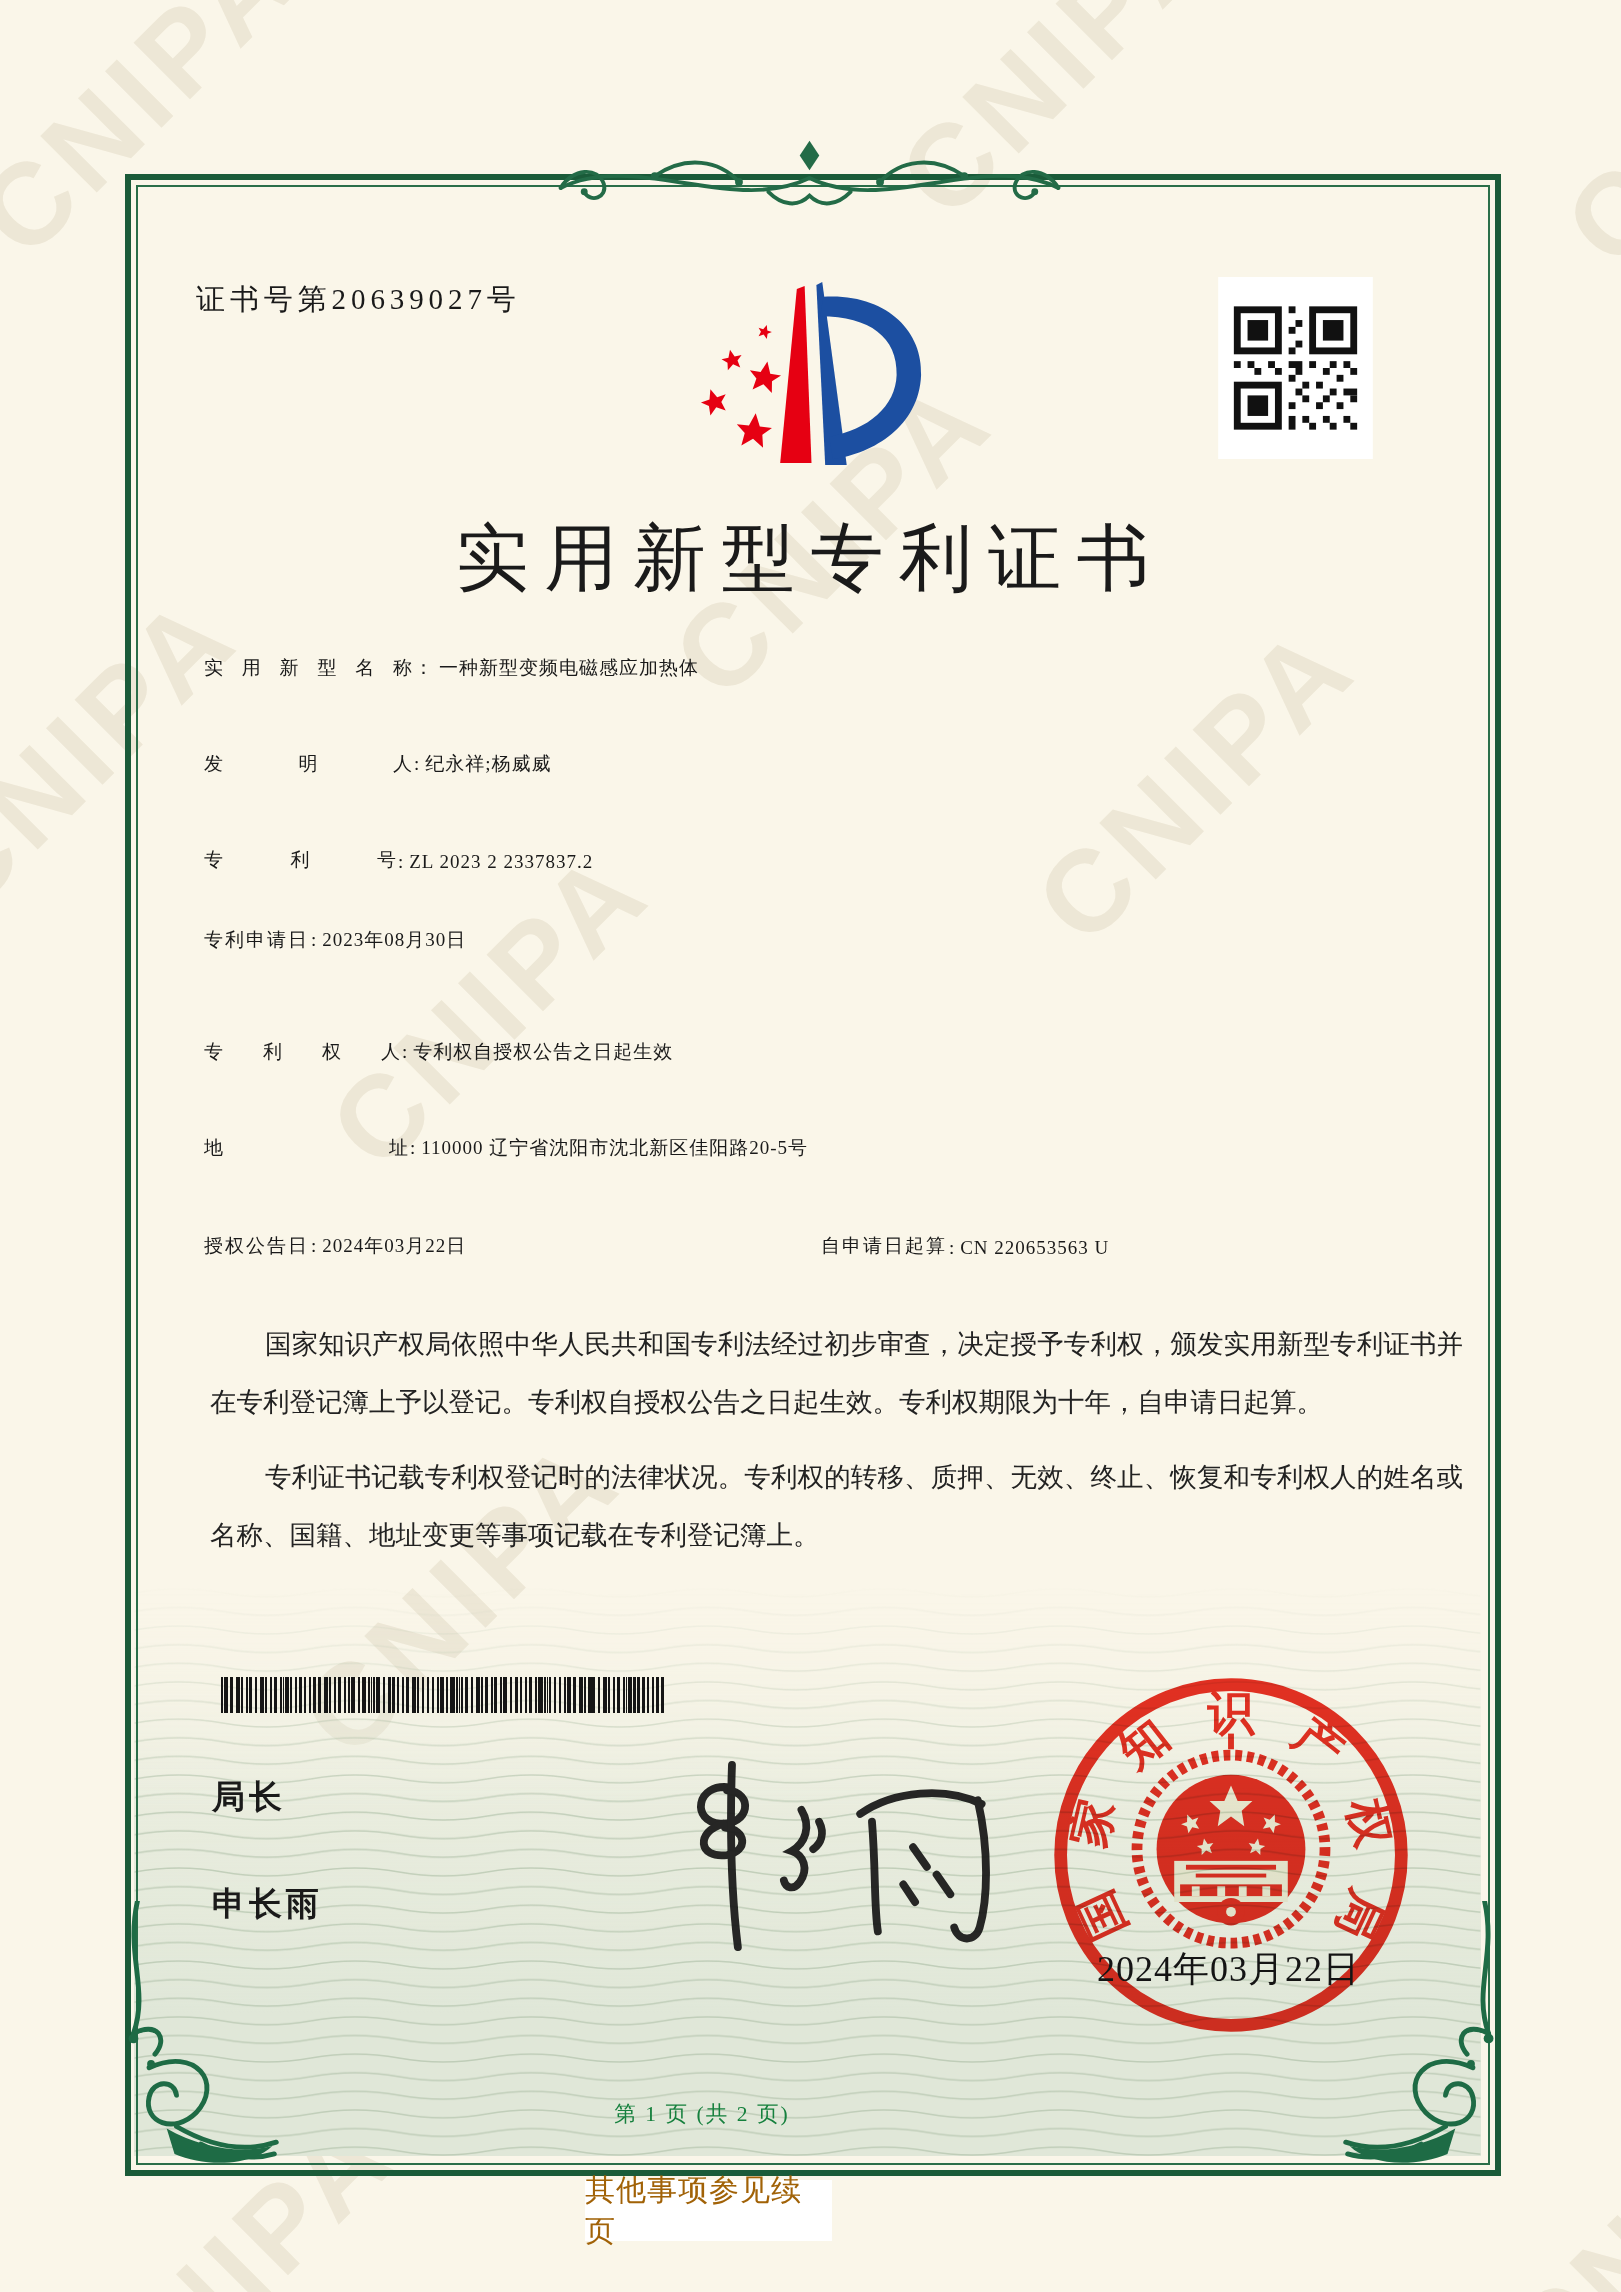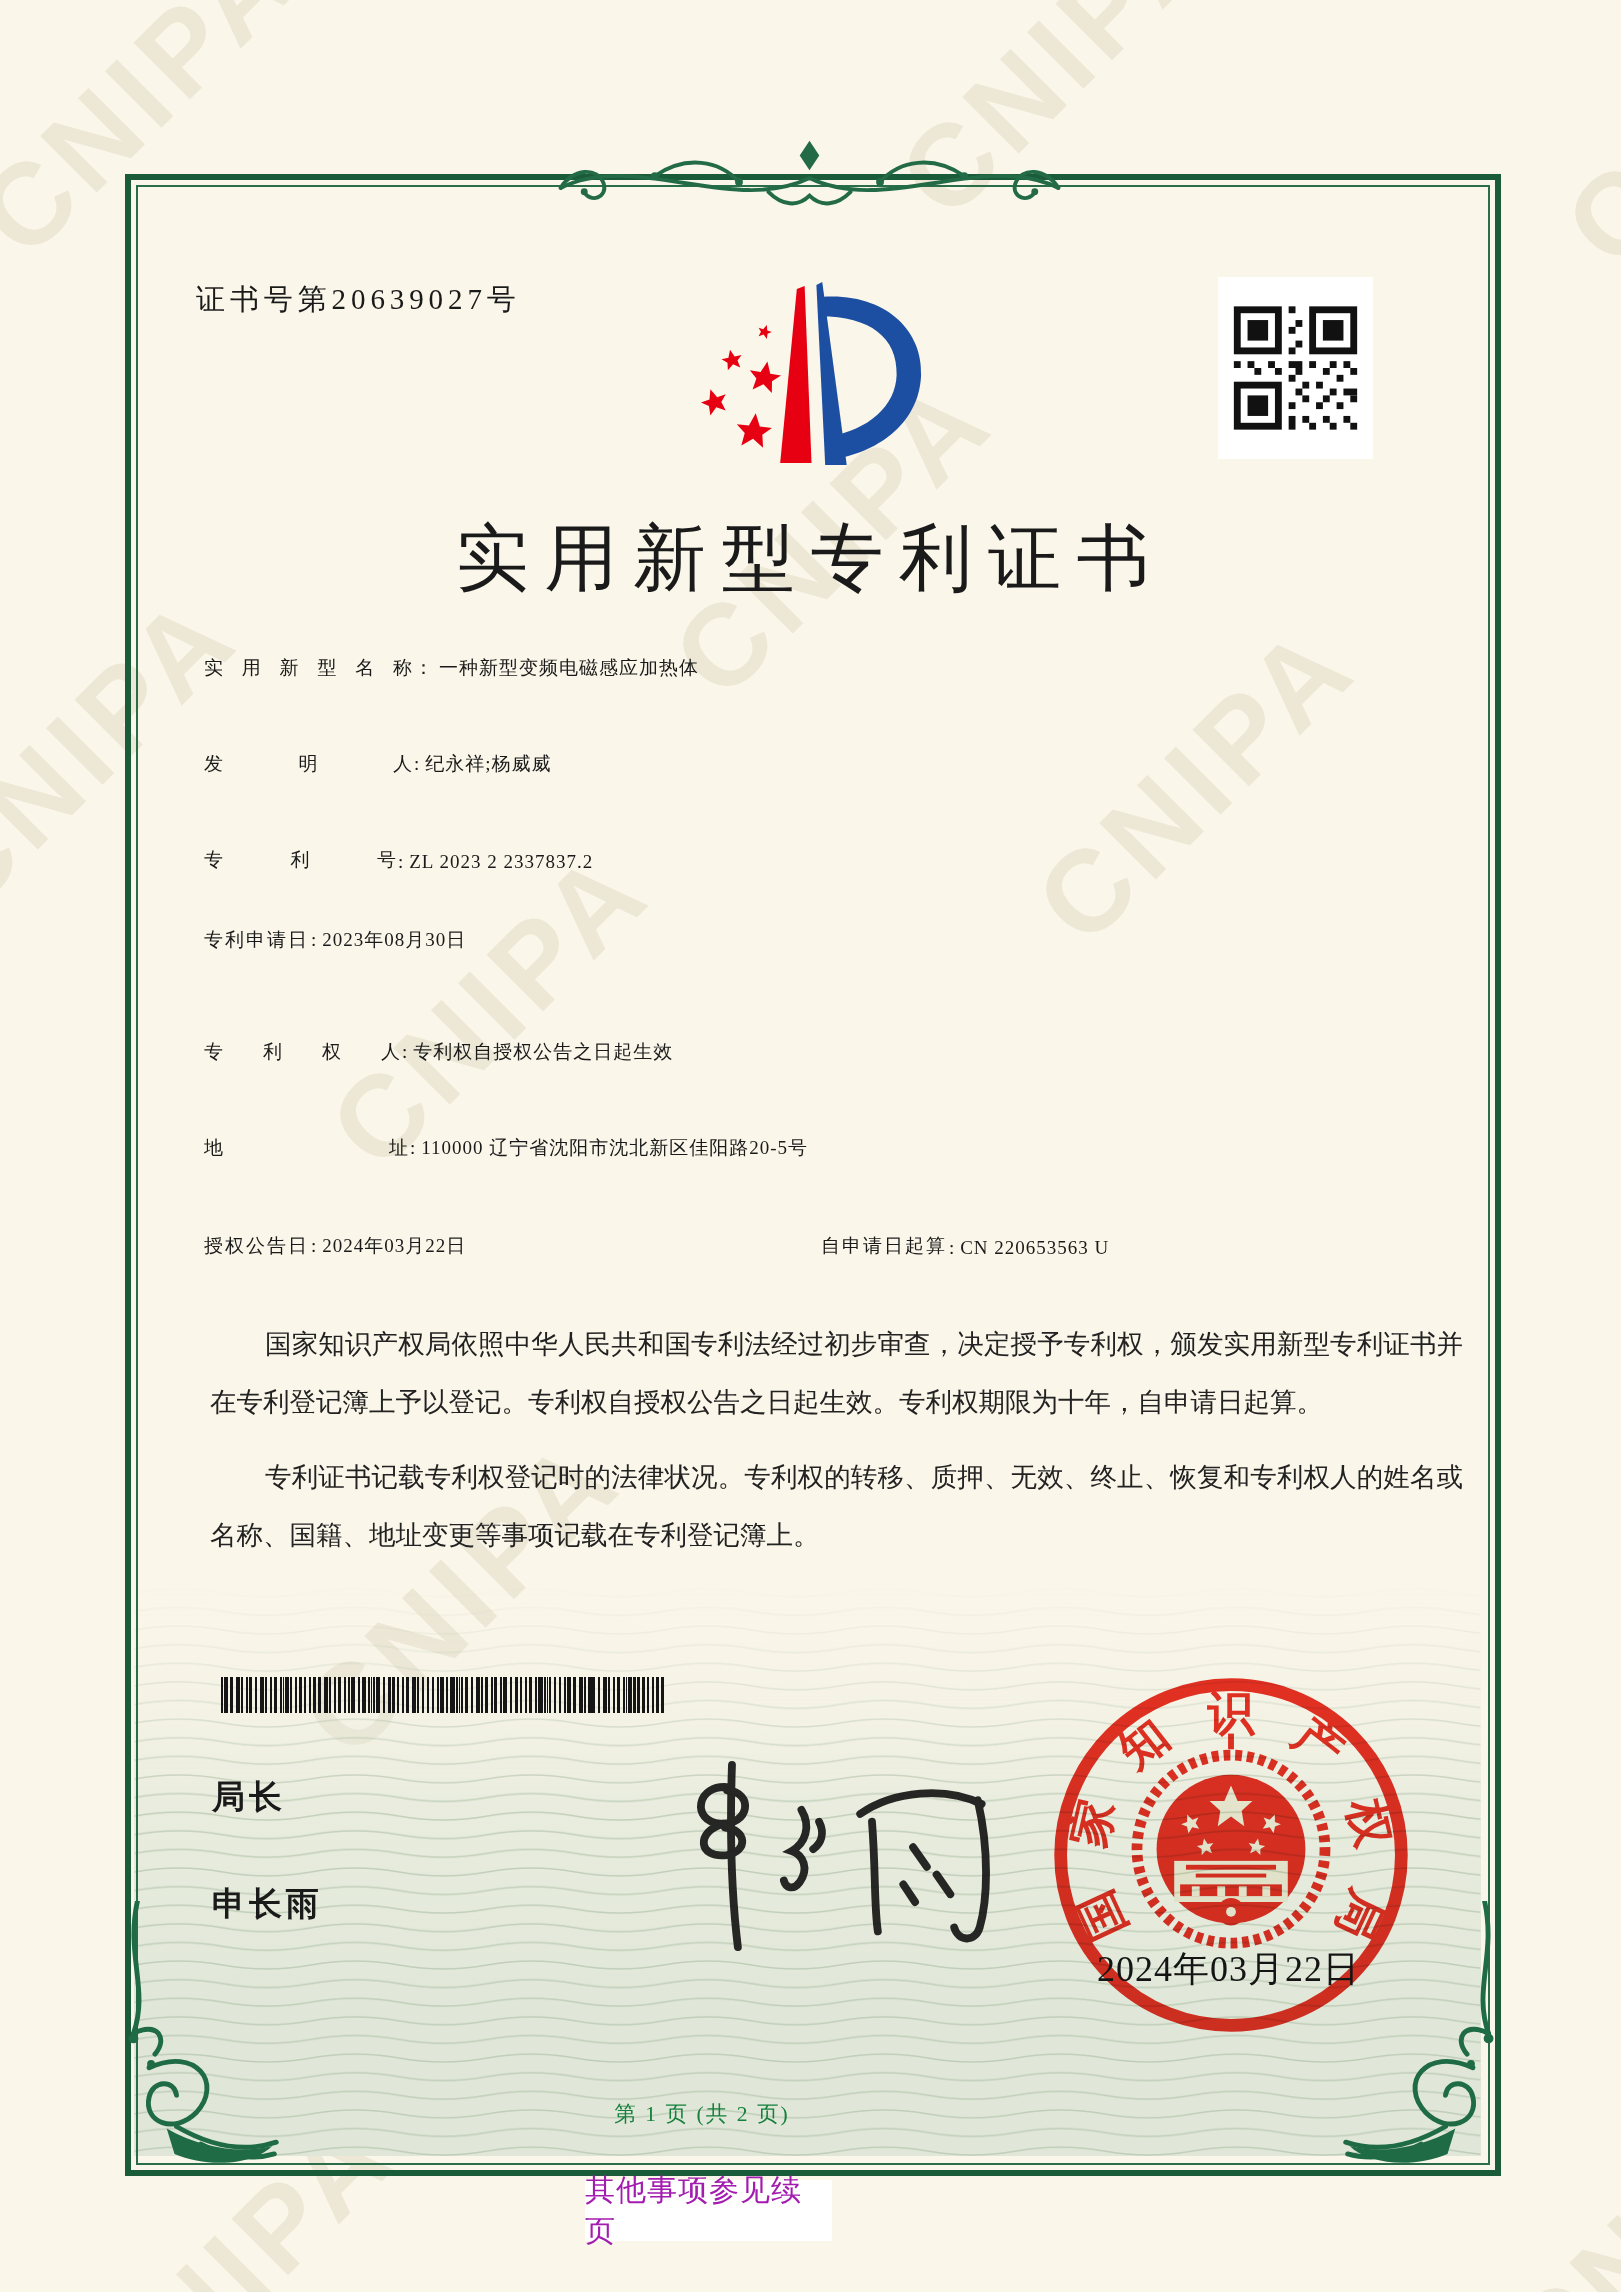--- a/index.html
+++ b/index.html
@@ -52,21 +52,21 @@
   .sig{position:absolute;left:637px;top:1753px;z-index:3;}
   
   .seal{position:absolute;left:1044px;top:1668px;z-index:4;mix-blend-mode:multiply;opacity:.96;}
   .seal-date{position:absolute;left:1096px;top:1945px;width:265px;text-align:center;font-size:36px;
       color:#141414;z-index:5;letter-spacing:1px;}
   
   .page-info{position:absolute;left:555px;top:2099px;width:294px;text-align:center;font-size:21.6px;
       letter-spacing:2px;z-index:3;color:#15803d;}
   .cont-note{position:absolute;left:585px;top:2180px;width:247px;height:61px;background:#ffffff;
       z-index:3;display:flex;align-items:center;justify-content:center;font-size:30px;
-      letter-spacing:1px;color:#a21caf;}
+      letter-spacing:1px;color:#a16207;}
 </style>
 </head>
 <body>
 
 <div class="page">
 
   <div class="wm" style="left:-59px;top:29px;">CNIPA</div>
   <div class="wm" style="left:863px;top:-9.8px;">CNIPA</div>
   <div class="wm" style="left:1529px;top:39px;">CNIPA</div>
   <div class="wm" style="left:637px;top:470px;">CNIPA</div>

